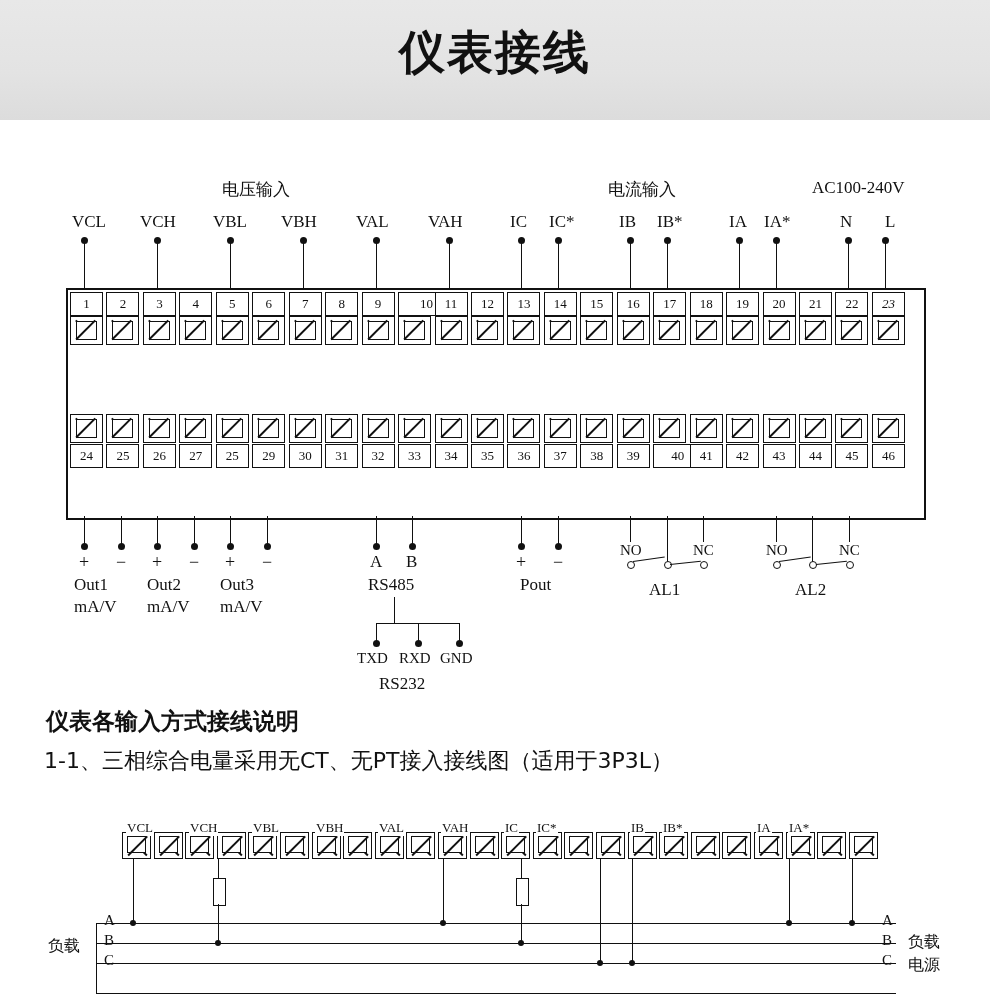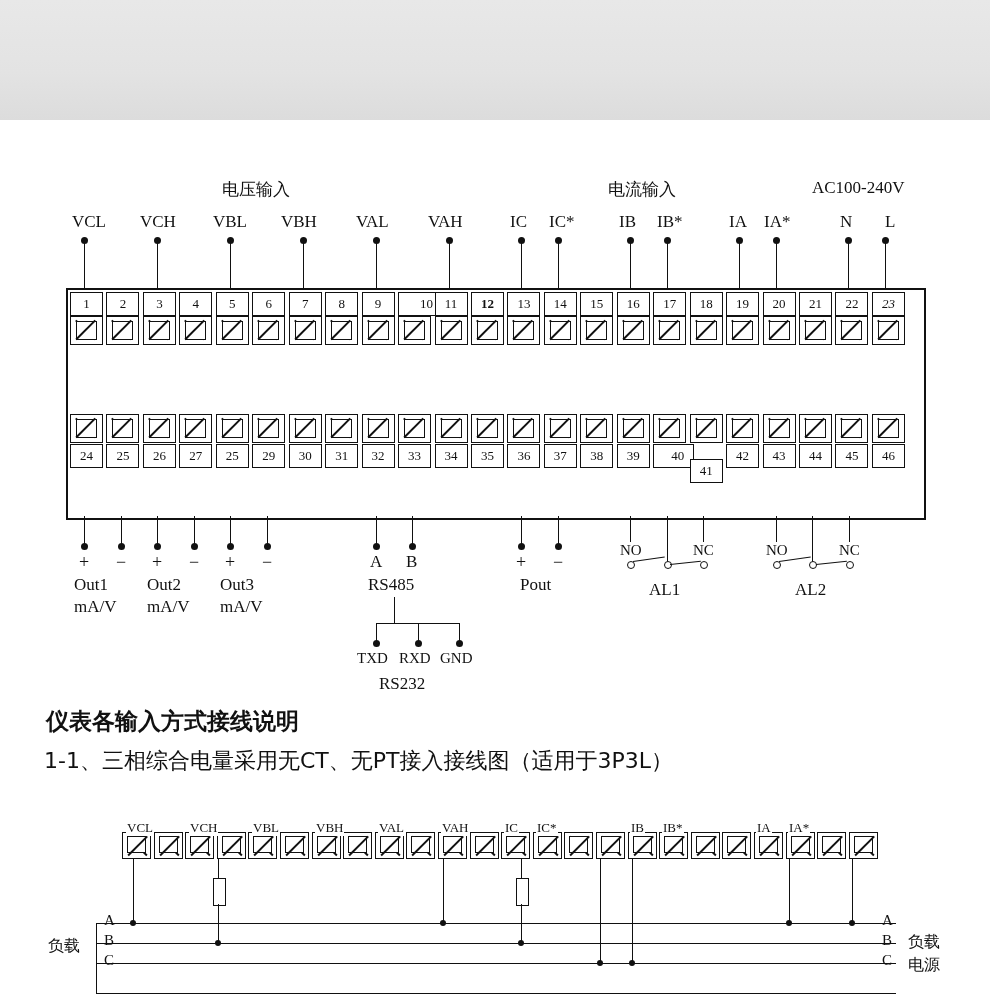--- a/index.html
+++ b/index.html
@@ -77,20 +77,21 @@
     background:#fff;padding:0 1px;white-space:nowrap;
   }
   .phase{position:absolute;font-family:"Liberation Serif", serif;font-size:15px;color:#111;}
   .fuse{position:absolute;width:11px;height:26px;border:1.5px solid #111;background:#fff;}
   .load-cn{position:absolute;font-family:"DejaVu Sans", sans-serif;font-size:16px;color:#111;white-space:nowrap;}
 </style>
 </head>
 <body>
 
 <div class="banner">
+  <div class="banner-cn">仪表接线</div>
 </div>
 
 <div class="diag1">
 
   <div class="lbl-cn" style="left:222px;top:58px;">电压输入</div>
   <div class="lbl-cn" style="left:608px;top:58px;">电流输入</div>
   <div class="lbl" style="left:812px;top:58px;">AC100-240V</div>
 
   <div class="lbl" style="left:72px;top:92px;">VCL</div>
   <div class="lbl" style="left:140px;top:92px;">VCH</div>
@@ -156,21 +157,21 @@
       <div class="numcell" style="left: 106.45px; top: 172px;">2</div>
       <div class="numcell" style="left: 142.9px; top: 172px;">3</div>
       <div class="numcell" style="left: 179.35px; top: 172px;">4</div>
       <div class="numcell" style="left: 215.8px; top: 172px;">5</div>
       <div class="numcell" style="left: 252.25px; top: 172px;">6</div>
       <div class="numcell" style="left: 288.7px; top: 172px;">7</div>
       <div class="numcell" style="left: 325.15px; top: 172px;">8</div>
       <div class="numcell" style="left: 361.6px; top: 172px;">9</div>
       <div class="numcell" style="left: 398.05px; top: 172px; padding-left: 12px;">10</div>
       <div class="numcell" style="left: 434.5px; top: 172px;">11</div>
-      <div class="numcell" style="left: 470.95px; top: 172px; font-weight: bold;">12</div>
+      <div class="numcell" style="left: 470.95px; top: 172px;">12</div>
       <div class="numcell" style="left: 507.4px; top: 172px;">13</div>
       <div class="numcell" style="left: 543.85px; top: 172px;">14</div>
       <div class="numcell" style="left: 580.3px; top: 172px;">15</div>
       <div class="numcell" style="left: 616.75px; top: 172px;">16</div>
       <div class="numcell" style="left: 653.2px; top: 172px;">17</div>
       <div class="numcell" style="left: 689.65px; top: 172px;">18</div>
       <div class="numcell" style="left: 726.1px; top: 172px;">19</div>
       <div class="numcell" style="left: 762.55px; top: 172px;">20</div>
       <div class="numcell" style="left: 799px; top: 172px;">21</div>
       <div class="numcell" style="left: 835.45px; top: 172px;">22</div>
@@ -330,21 +331,21 @@
       <div class="numcell" style="left: 325.15px; top: 324px;">31</div>
       <div class="numcell" style="left: 361.6px; top: 324px;">32</div>
       <div class="numcell" style="left: 398.05px; top: 324px;">33</div>
       <div class="numcell" style="left: 434.5px; top: 324px;">34</div>
       <div class="numcell" style="left: 470.95px; top: 324px;">35</div>
       <div class="numcell" style="left: 507.4px; top: 324px;">36</div>
       <div class="numcell" style="left: 543.85px; top: 324px;">37</div>
       <div class="numcell" style="left: 580.3px; top: 324px;">38</div>
       <div class="numcell" style="left: 616.75px; top: 324px;">39</div>
       <div class="numcell" style="left: 653.2px; top: 324px; padding-left: 8px;">40</div>
-      <div class="numcell" style="left: 689.65px; top: 324px; margin-top: 15px;">41</div>
+      <div class="numcell" style="left: 689.65px; top: 324px;">41</div>
       <div class="numcell" style="left: 726.1px; top: 324px;">42</div>
       <div class="numcell" style="left: 762.55px; top: 324px;">43</div>
       <div class="numcell" style="left: 799px; top: 324px;">44</div>
       <div class="numcell" style="left: 835.45px; top: 324px;">45</div>
       <div class="numcell" style="left: 871.9px; top: 324px;">46</div>
     </div>
 
   <div class="vline" style="left:84px;top:396px;height:30px;"></div>
   <div class="dot" style="left:81px;top:423px;"></div>
   <div class="vline" style="left:121px;top:396px;height:30px;"></div>

